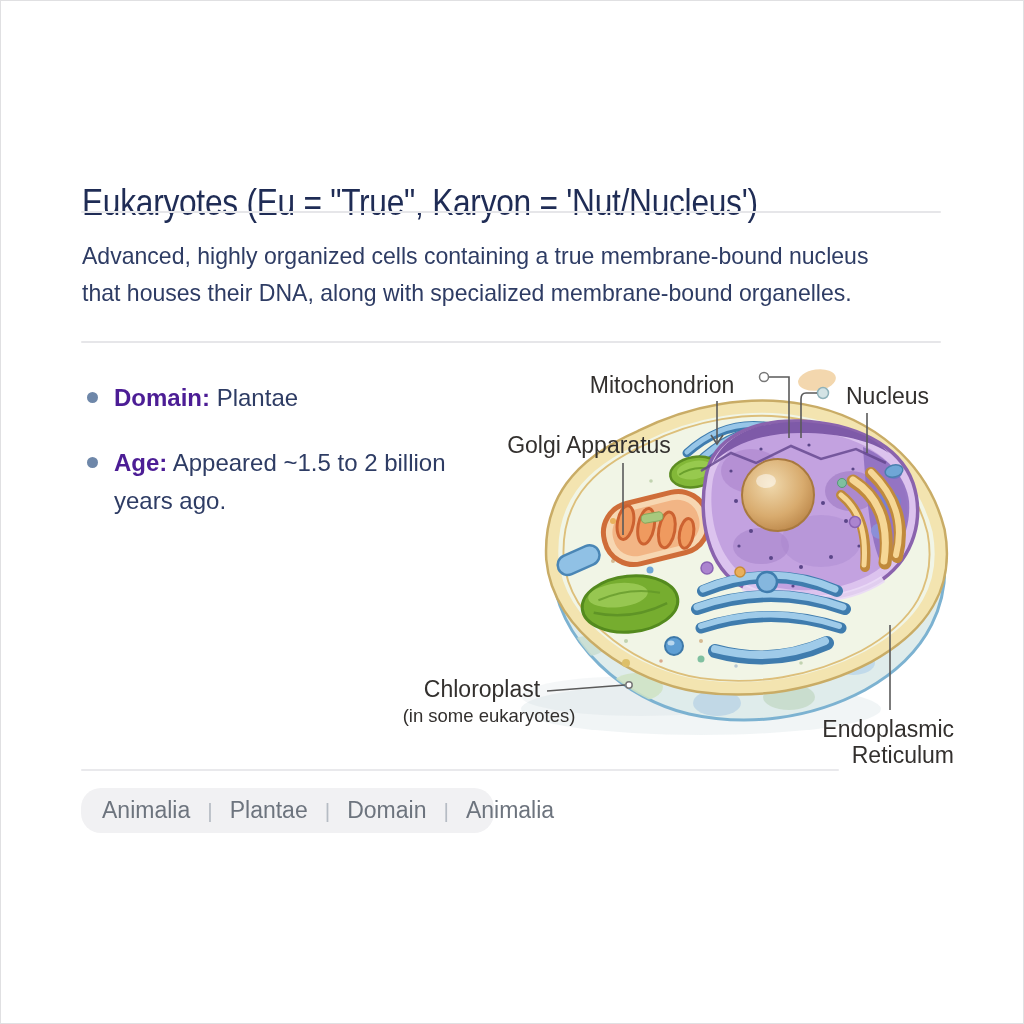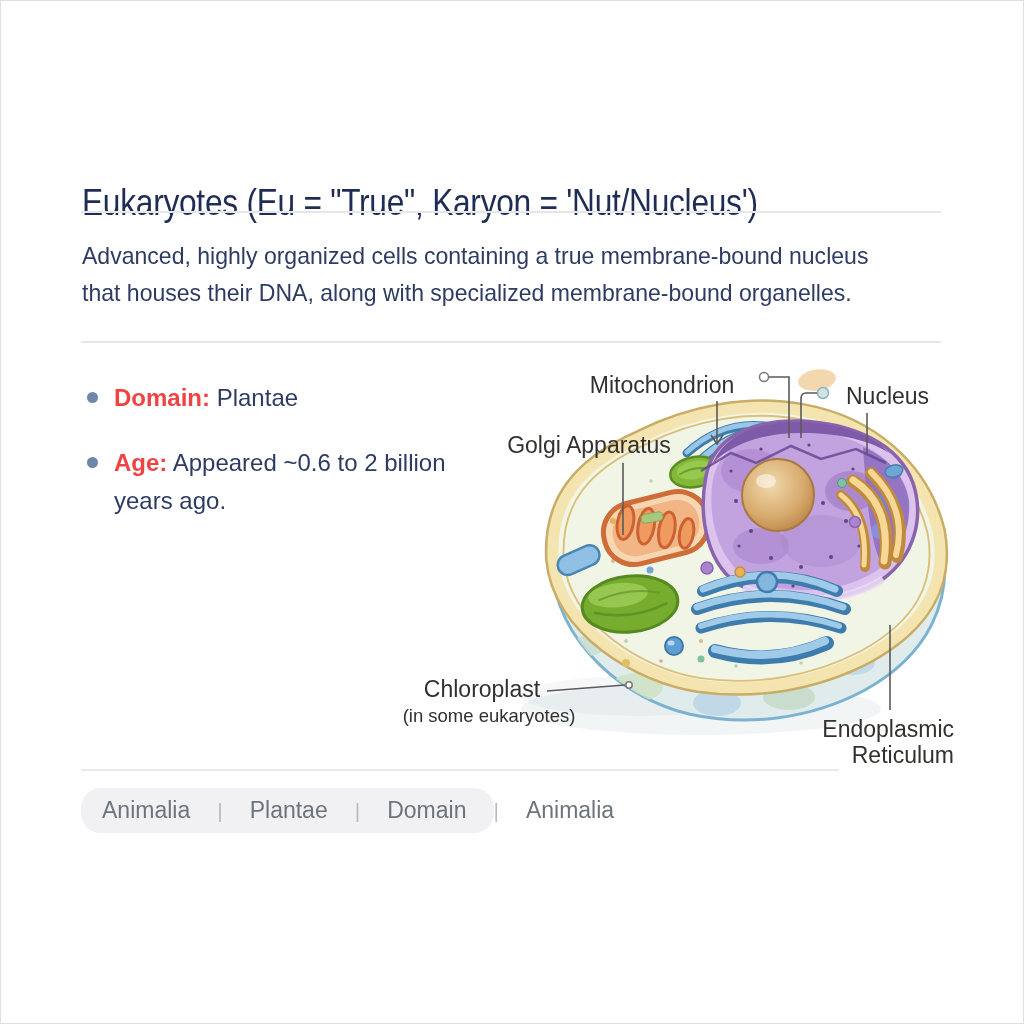--- a/index.html
+++ b/index.html
@@ -24,25 +24,25 @@
   .facts{
     position:absolute;left:81px;top:378px;width:420px;
     display:flex;flex-direction:column;gap:27px;list-style:none;margin:0;padding:0;
   }
   .fact{display:flex;align-items:flex-start;}
   .fact .dot{
     flex:0 0 auto;width:11px;height:11px;border-radius:50%;
     background:#6e87a9;margin:13px 16px 0 5px;
   }
   .fact .txt{width:392px;font-size:24px;line-height:38px;color:#2e3c64;}
-  .fact .txt b{font-weight:700;color:#ef4444;margin-top:10px;}
+  .fact .txt b{font-weight:700;color:#4c1d95;margin-top:10px;}
   .tags{
     position:absolute;left:80px;top:787px;width:413px;height:45px;
     background:#f1f1f3;border-radius:20px;
-    display:flex;align-items:center;gap:27px;padding:0 0 0 21px;box-sizing:border-box;
+    display:flex;align-items:center;gap:17px;padding:0 0 0 21px;box-sizing:border-box;
     font-size:23px;color:#6d747e;
   }
   .tags .sep{color:#b6bcc4;font-size:21px;}
   .cell-art{position:absolute;left:400px;top:348px;}
   .cell-art text{font-family:"Liberation Sans",sans-serif;fill:#33302e;}
   .lbl{font-size:23px;}
   .lbl-small{font-size:18.5px;}
 </style>
 </head>
 <body>
@@ -58,21 +58,21 @@
   </div>
   <div class="hr hr-intro"></div>
 
   <ul class="facts">
     <li class="fact">
       <span class="dot"></span>
       <span class="txt"><b>Domain:</b> <span>Plantae</span></span>
     </li>
     <li class="fact">
       <span class="dot"></span>
-      <span class="txt"><b>Age:</b> <span>Appeared ~0.6 to 2 billion years ago.</span></span>
+      <span class="txt"><b>Age:</b> <span>Appeared ~1.5 to 2 billion years ago.</span></span>
     </li>
   </ul>
 
   <svg class="cell-art" viewBox="400 348 600 434" width="600" height="434" xmlns="http://www.w3.org/2000/svg">
     <defs>
       <path id="cellOuter" d="M 550,563 C 546,505 574,466 638,437 C 688,411 748,399 804,409 C 872,421 926,468 941,538 C 953,600 927,654 864,689 C 810,718 746,726 688,713 C 628,699 556,646 550,563 Z"></path>
       <path id="topFace" d="M 552,558 C 549,502 576,464 640,436 C 690,411 748,400 802,410 C 868,422 921,466 937,530 C 947,584 923,624 867,655 C 814,683 754,692 697,684 C 638,675 558,628 552,558 Z"></path>
       <clipPath id="clipOuter">
           <use href="#cellOuter"></use>
         </clipPath>

